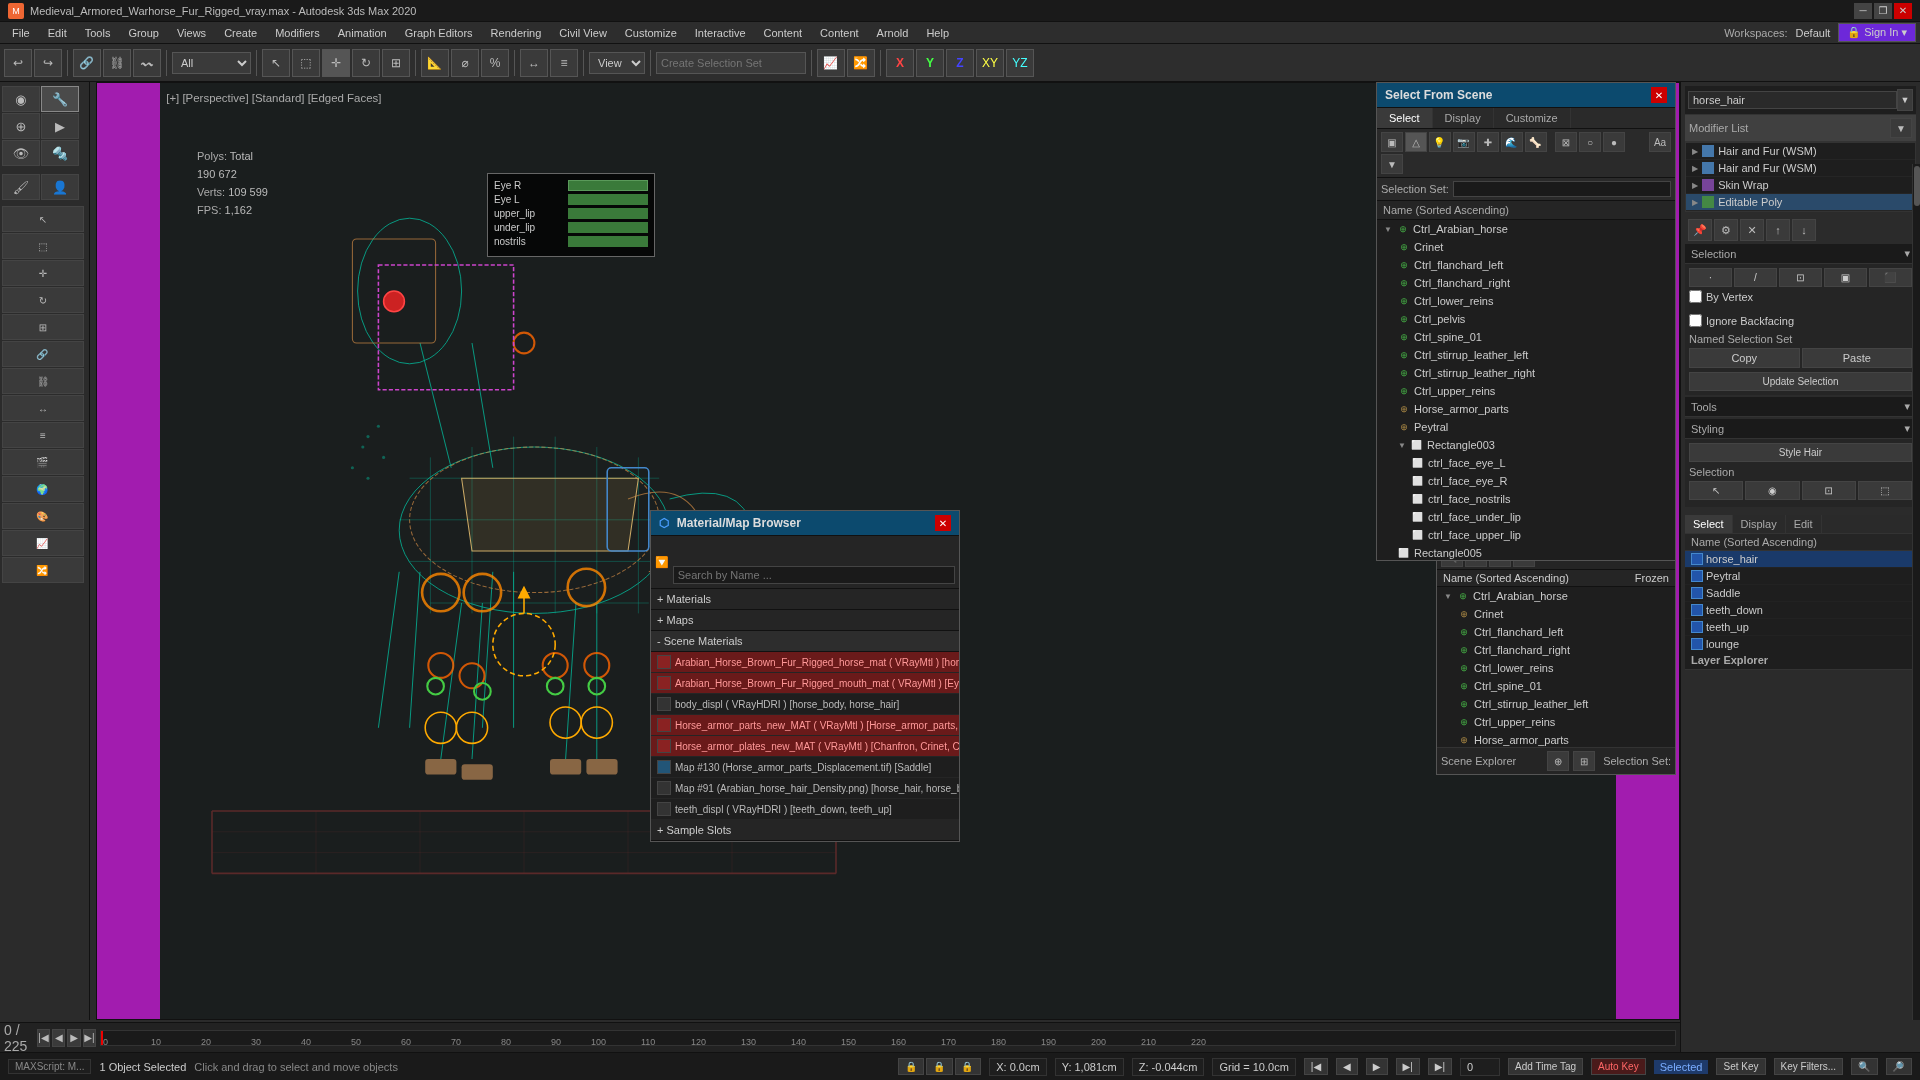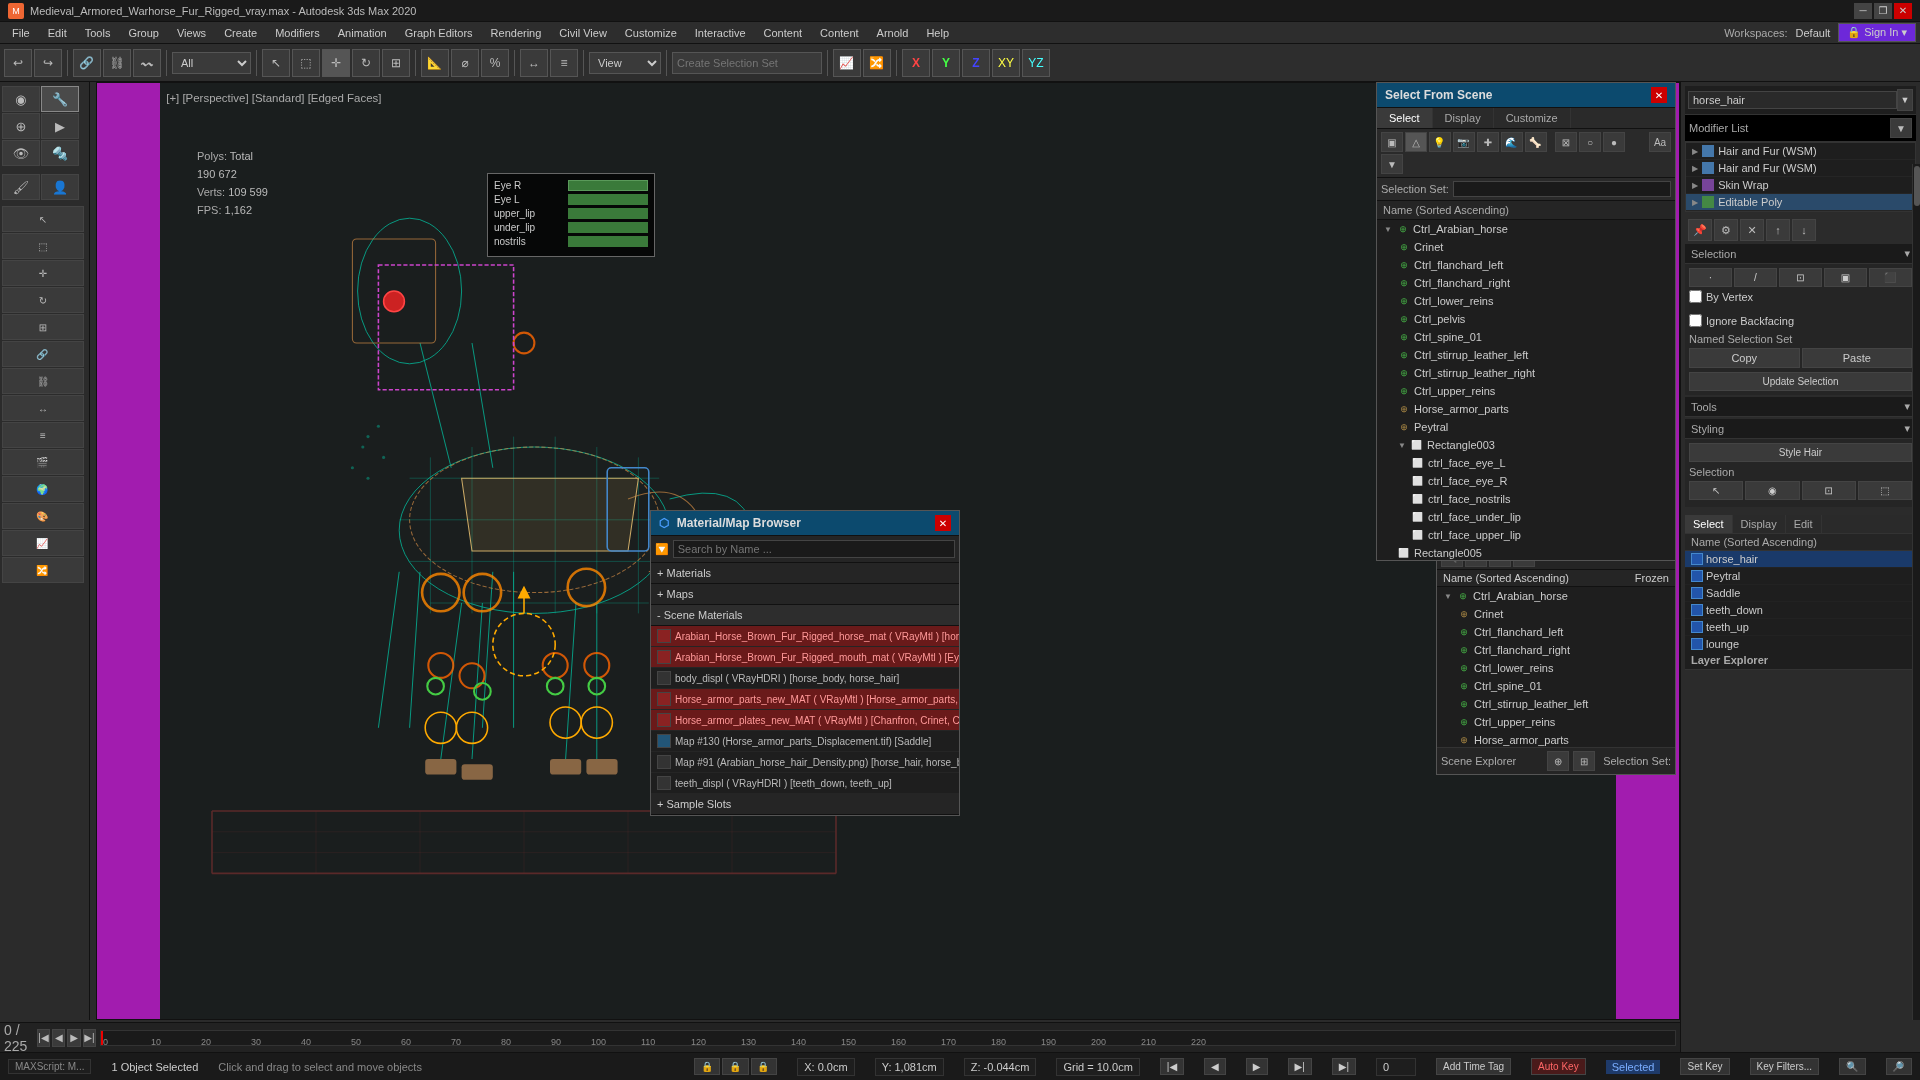--- a/index.html
+++ b/index.html
@@ -346,20 +346,21 @@
       background: #252525;
       border-bottom: 1px solid #111;
     }
     .mat-search input {
       flex: 1;
       background: #1a1a1a;
       border: 1px solid #444;
       color: #ccc;
       font-size: 11px;
       padding: 2px 4px;
+      margin-top: 26px;
     }
     .mat-section {
       padding: 4px 6px;
       cursor: pointer;
       font-size: 11px;
       color: #ccc;
       background: #252525;
       border-bottom: 1px solid #111;
     }
     .mat-section.expanded { background: #2d2d2d; }
@@ -382,21 +383,21 @@
     
     #status-bar {
       position: absolute;
       bottom: 0; left: 0; right: 0;
       height: 28px;
       background: #1a1a1a;
       border-top: 1px solid #111;
       display: flex;
       align-items: center;
       padding: 0 8px;
-      gap: 20px;
+      gap: 8px;
       font-size: 11px;
       color: #aaa;
       z-index: 100;
     }
     .status-btn {
       padding: 2px 6px;
       background: #333;
       border: 1px solid #444;
       color: #ccc;
       cursor: pointer;
@@ -700,21 +701,21 @@
   <button class="toolbar-btn">↻</button>
   <button class="toolbar-btn">⊞</button>
   <div class="toolbar-sep"></div>
   <button class="toolbar-btn">📐</button>
   <button class="toolbar-btn">⌀</button>
   <button class="toolbar-btn">%</button>
   <div class="toolbar-sep"></div>
   <button class="toolbar-btn">↔</button>
   <button class="toolbar-btn">≡</button>
   <div class="toolbar-sep"></div>
-  <select class="toolbar-dropdown" style="width:72px;">
+  <select class="toolbar-dropdown" style="width:56px;">
     <option>View</option>
   </select>
   <div class="toolbar-sep"></div>
   <input type="text" class="toolbar-dropdown" style="width: 150px;" placeholder="Create Selection Set">
   <div class="toolbar-sep"></div>
   <button class="toolbar-btn">📈</button>
   <button class="toolbar-btn">🔀</button>
   <div class="toolbar-sep"></div>
 
   <button class="toolbar-btn" style="color:#f44;font-weight:bold;">X</button>
@@ -1176,21 +1177,21 @@
   </div>
 </div>
 
 <div id="right-panel">
 
   <div class="search-bar">
     <input type="text" style="flex: 1 1 0%; background: rgb(42, 42, 42); border: 1px solid rgb(68, 68, 68); color: rgb(204, 204, 204); font-size: 11px; padding: 2px 4px;" value="horse_hair">
     <button class="search-dropdown">▼</button>
   </div>
 
-  <div style="padding:3px 4px; background:#000000; border-bottom:1px solid #333; font-size:11px; color:#aaa; display:flex; align-items:center; justify-content:space-between;">
+  <div style="padding:3px 4px; background:#404040; border-bottom:1px solid #333; font-size:11px; color:#aaa; display:flex; align-items:center; justify-content:space-between;">
     <span>Modifier List</span>
     <button class="d-btn">▼</button>
   </div>
 
   <div class="modifier-list">
     <div class="mod-item">
       <span class="mod-expand">▶</span>
       <div class="mod-icon" style="background:#4477aa;"></div>
       <span>Hair and Fur (WSM)</span>
     </div>

